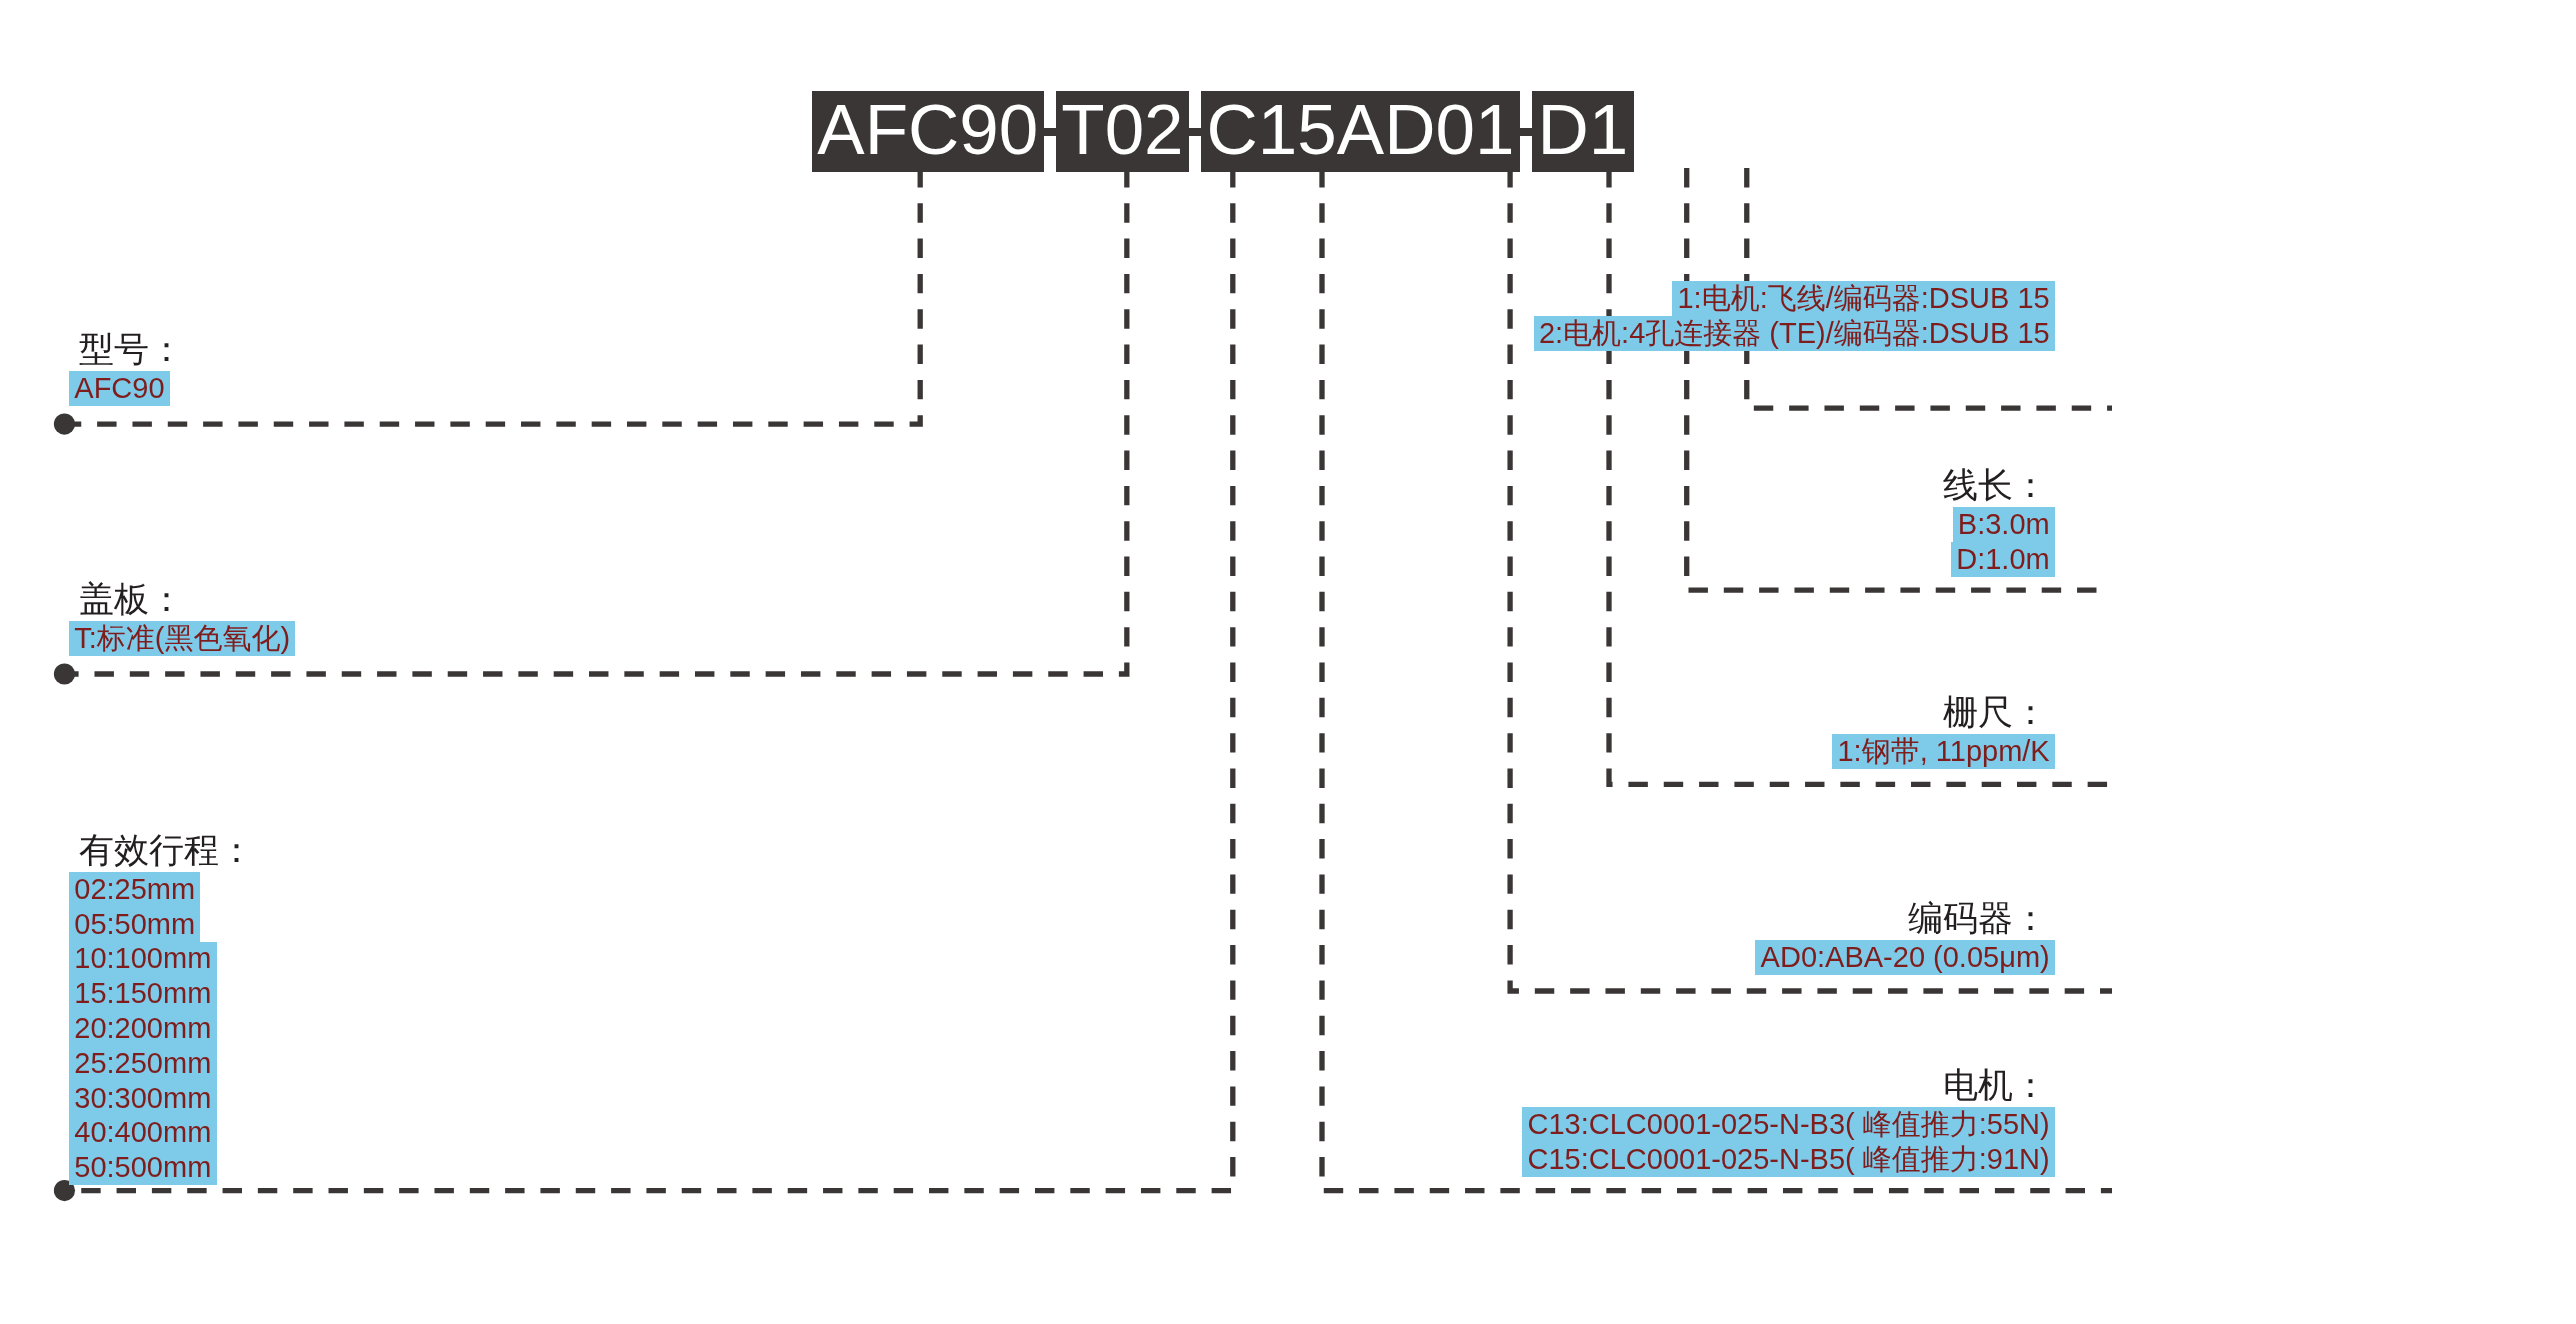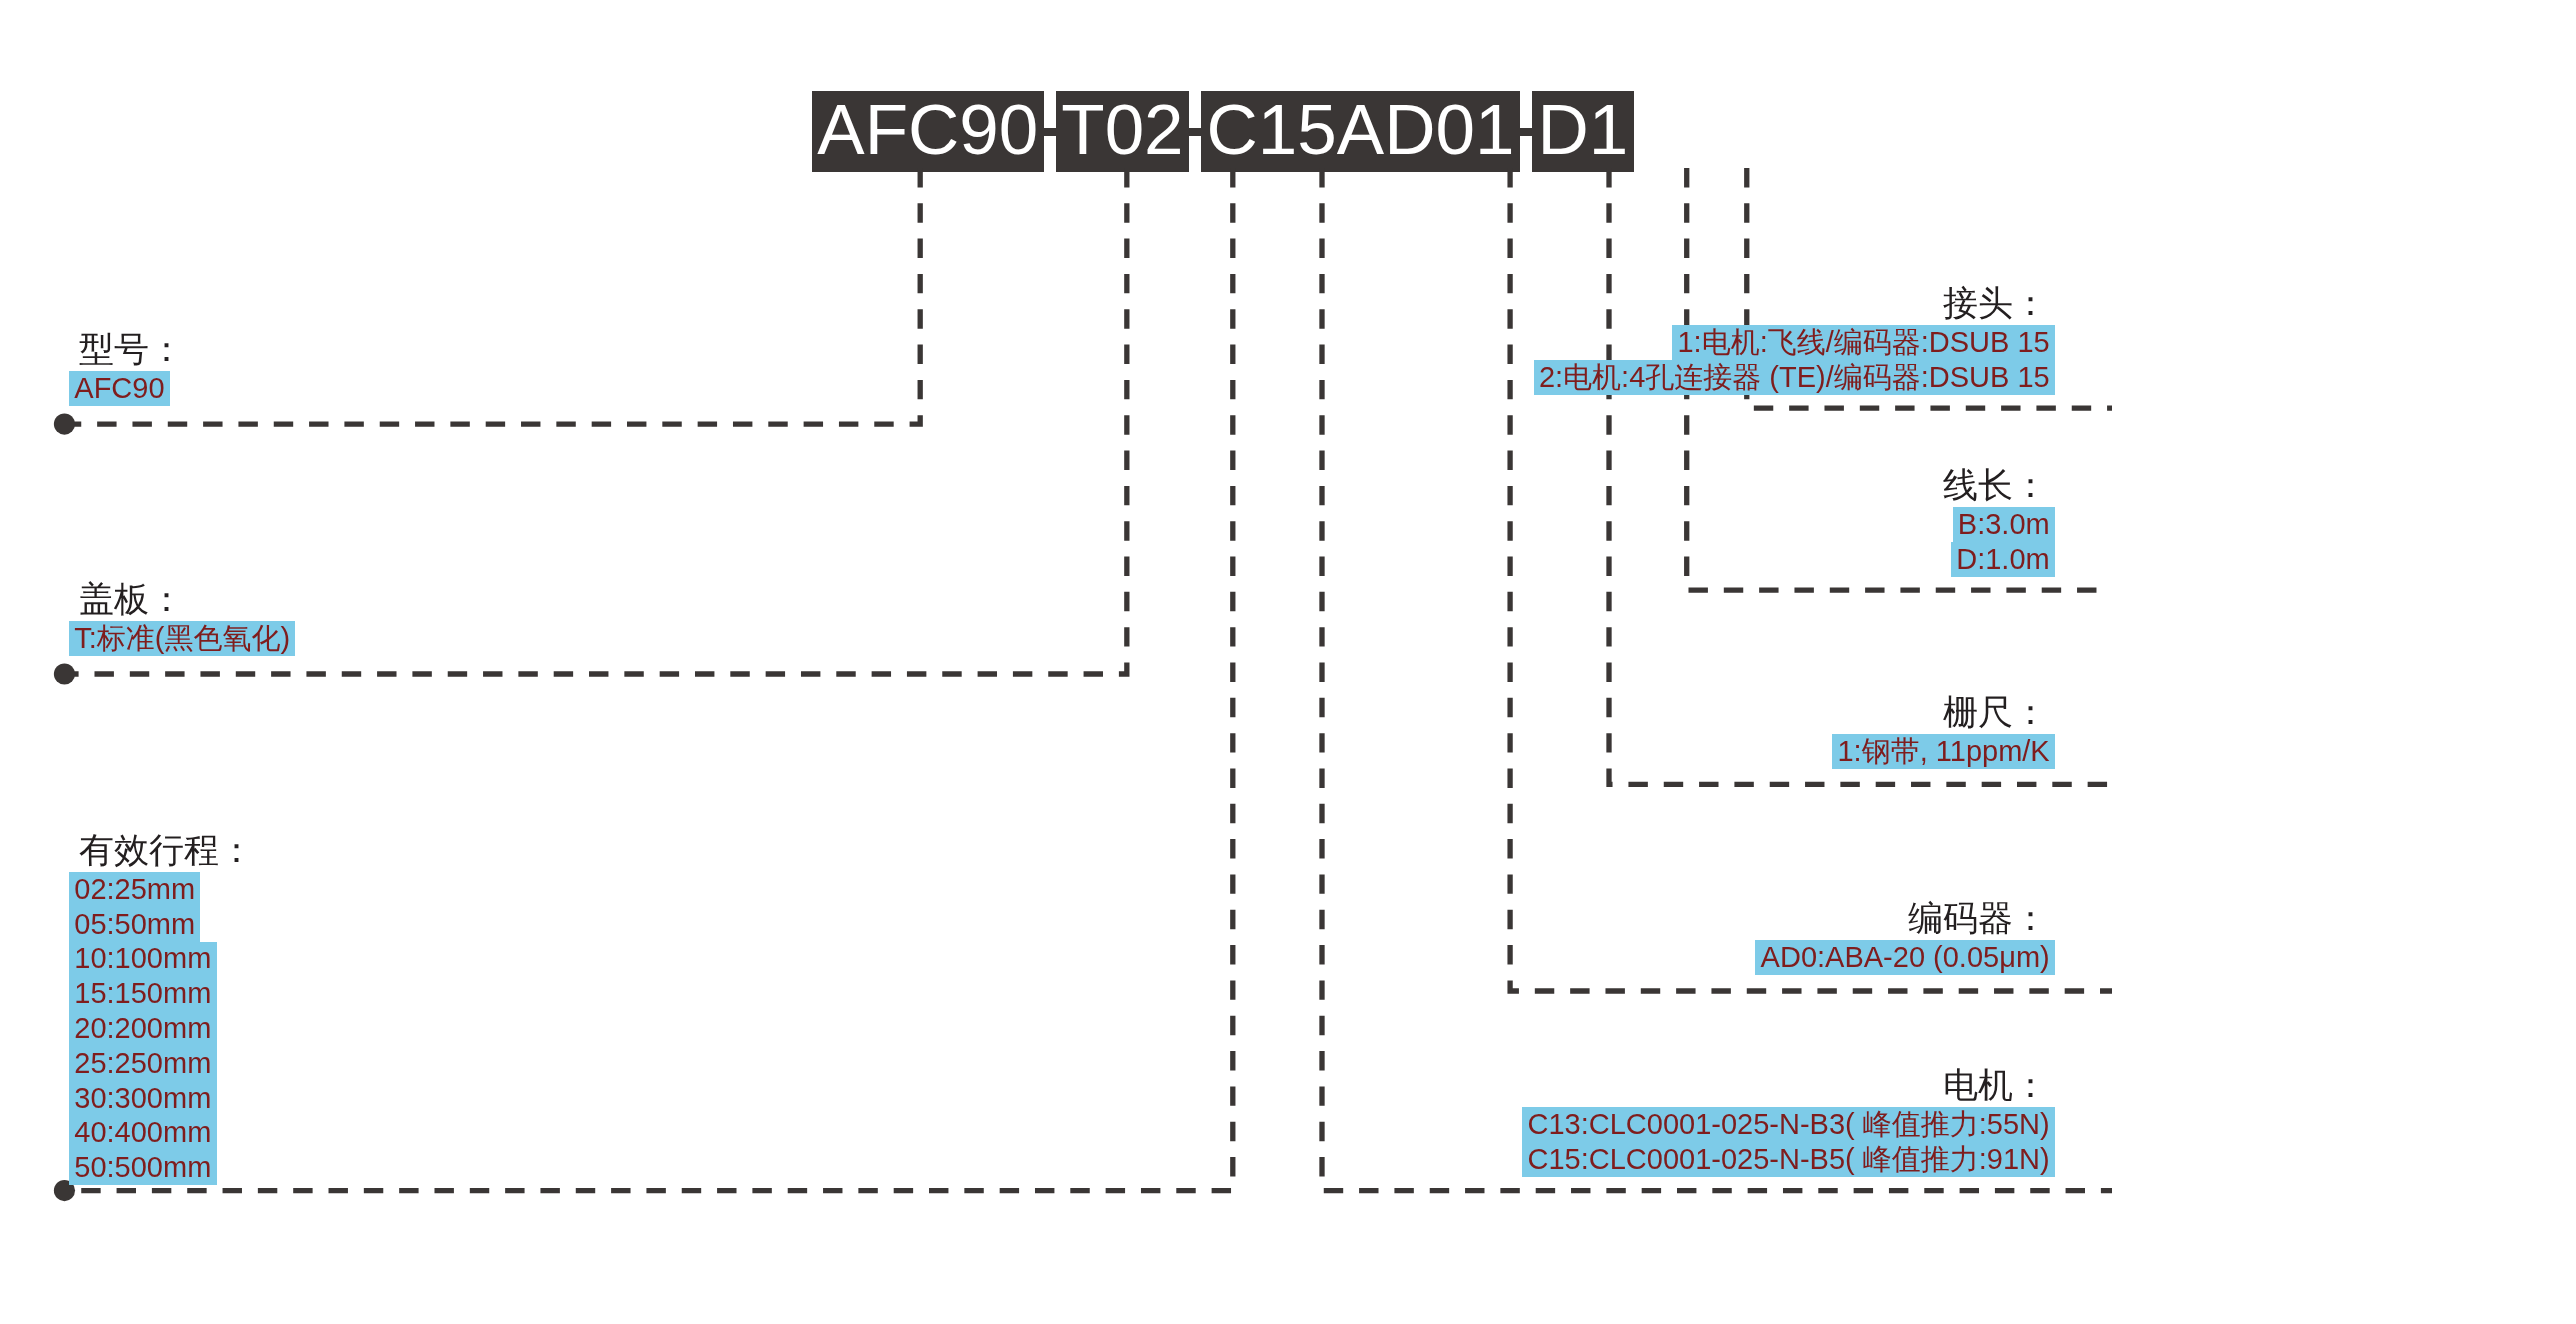--- a/index.html
+++ b/index.html
@@ -150,21 +150,20 @@
       <div class="opt">15:150mm</div>
       <div class="opt">20:200mm</div>
       <div class="opt">25:250mm</div>
       <div class="opt">30:300mm</div>
       <div class="opt">40:400mm</div>
       <div class="opt">50:500mm</div>
     </div>
   </div>
 
   <div class="grp right" style="right:57px; top:281px;">
-    <div class="grp-title">接头：</div>
     <div class="opts">
       <div class="opt">1:电机:飞线/编码器:DSUB 15</div>
       <div class="opt">2:电机:4孔连接器 (TE)/编码器:DSUB 15</div>
     </div>
   </div>
 
   <div class="grp right" style="right:57px; top:463px;">
     <div class="grp-title">线长：</div>
     <div class="opts">
       <div class="opt">B:3.0m</div>

